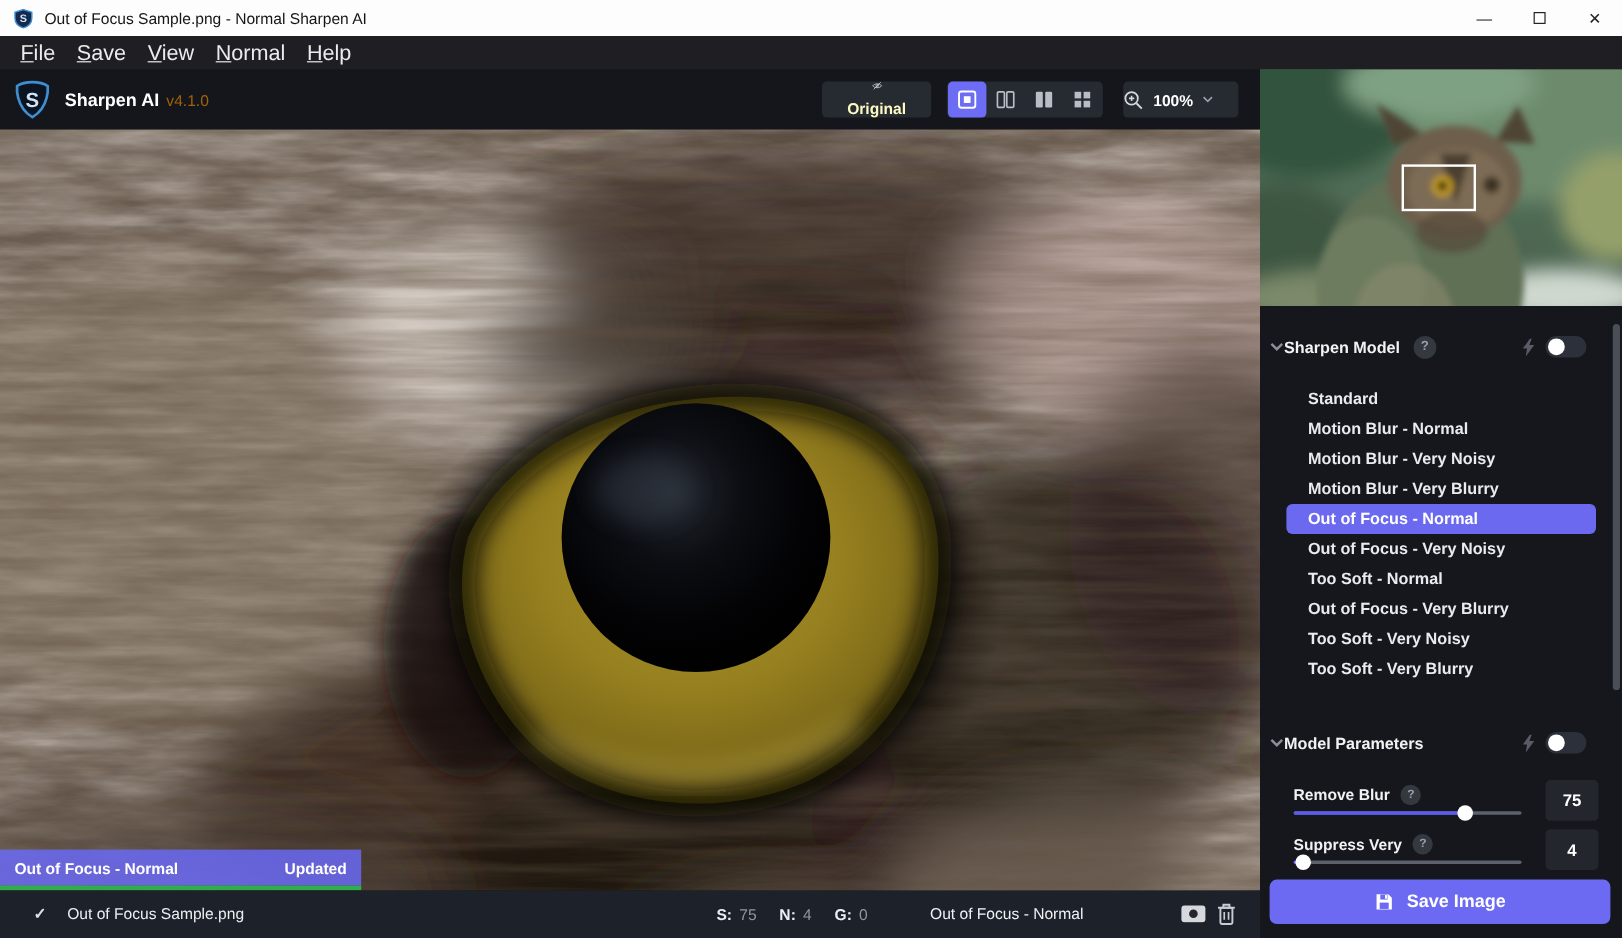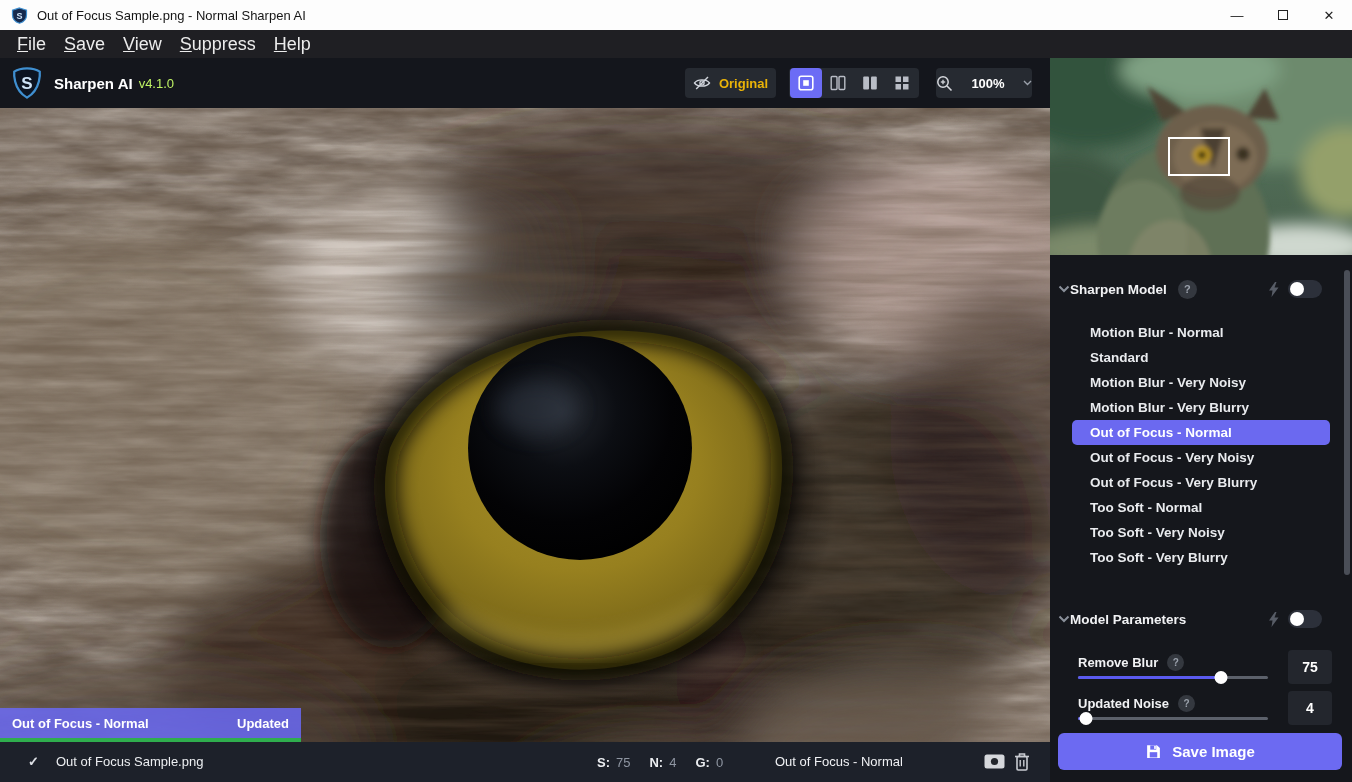--- a/index.html
+++ b/index.html
@@ -27,26 +27,26 @@
   .menu-item::first-letter{text-decoration:underline;}
 
   
   .main{display:flex;height:724px;}
   .left-col{width:1050px;display:flex;flex-direction:column;}
 
   
   .toolbar{height:50px;background:#14161c;position:relative;display:flex;align-items:center;flex:0 0 auto;}
   .logo{margin-left:10px;width:34px;height:34px;}
   .app-name{margin-left:10px;font-size:15px;font-weight:700;color:#fff;}
-  .version{margin-left:6px;font-size:13px;color:#bef264;}
-  .tb-btn-original{position:absolute;left:685px;top:10px;height:30px;width:91px;background:#262a31;border-radius:4px;display:flex;align-items:center;justify-content:center;gap:8px;color:#eab308;font-size:13px;font-weight:700;}
+  .version{margin-left:6px;font-size:13px;color:#a16207;}
+  .tb-btn-original{position:absolute;left:685px;top:10px;height:30px;width:91px;background:#262a31;border-radius:4px;display:flex;align-items:center;justify-content:center;gap:8px;color:#fef9c3;font-size:13px;font-weight:700;flex-direction:column;}
   .view-group{position:absolute;left:789px;top:10px;height:30px;background:#262a31;border-radius:4px;display:flex;align-items:center;padding:0 1px;}
   .view-btn{width:32px;height:30px;display:flex;align-items:center;justify-content:center;border-radius:4px;}
   .view-btn.active{background:var(--view-active);}
-  .zoom-box{position:absolute;left:936px;top:10px;width:96px;height:30px;background:#262a31;border-radius:4px;display:flex;align-items:center;justify-content:space-between;gap:8px;color:#fff;font-size:13px;font-weight:700;}
+  .zoom-box{position:absolute;left:936px;top:10px;width:96px;height:30px;background:#262a31;border-radius:4px;display:flex;align-items:center;justify-content:flex-start;gap:8px;color:#fff;font-size:13px;font-weight:700;}
 
   
   .canvas{position:relative;width:1050px;height:634px;background:#6e6156;overflow:hidden;flex:0 0 auto;}
   .canvas svg.owl{position:absolute;left:0;top:0;}
   .canvas-overlay{position:absolute;left:0;top:600px;width:301px;height:30px;background:rgba(106,104,240,0.87);display:flex;align-items:center;color:#fff;font-size:13px;font-weight:700;}
   .overlay-model{margin-left:12px;}
   .overlay-status{margin-left:auto;margin-right:12px;}
   .progressbar{position:absolute;left:0;top:630px;width:301px;height:4px;background:var(--green);}
 
   
@@ -113,21 +113,21 @@
       <div class="win-btn">
           <span>✕</span>
         </div>
     </div>
   </div>
 
   <div class="menubar">
       <div class="menu-item">File</div>
       <div class="menu-item">Save</div>
       <div class="menu-item">View</div>
-      <div class="menu-item">Suppress</div>
+      <div class="menu-item">Normal</div>
       <div class="menu-item">Help</div>
     </div>
 
   <div class="main">
 
     <div class="left-col">
 
       <div class="toolbar">
         <svg class="logo" viewBox="0 0 36 36">
           <path d="M18 2.5 C26.5 2.5 31.5 6 31.5 6 C31.5 6 33.5 24.5 18 33.5 C2.5 24.5 4.5 6 4.5 6 C4.5 6 9.5 2.5 18 2.5 Z" fill="#0c1422" stroke="#3f8fd0" stroke-width="2.4"></path>
@@ -352,28 +352,28 @@
             <svg width="11" height="15" viewBox="0 0 11 15">
               <path d="M7 0 L1 8.5 H4.5 L3.5 15 L10.5 5.5 H6.5 L8.5 0 Z" fill="#575c66"></path>
             </svg>
           </span>
           <span class="toggle">
               <span class="toggle-knob"></span>
             </span>
         </div>
 
         <div class="model-list">
+            <div class="model-item">Standard</div>
             <div class="model-item">Motion Blur - Normal</div>
-            <div class="model-item">Standard</div>
             <div class="model-item">Motion Blur - Very Noisy</div>
             <div class="model-item">Motion Blur - Very Blurry</div>
             <div class="model-item selected">Out of Focus - Normal</div>
             <div class="model-item">Out of Focus - Very Noisy</div>
+            <div class="model-item">Too Soft - Normal</div>
             <div class="model-item">Out of Focus - Very Blurry</div>
-            <div class="model-item">Too Soft - Normal</div>
             <div class="model-item">Too Soft - Very Noisy</div>
             <div class="model-item">Too Soft - Very Blurry</div>
           </div>
 
         <div class="section-header sec-params">
           <svg width="12" height="8" viewBox="0 0 12 8">
             <polyline points="1.5,1.5 6,6 10.5,1.5" fill="none" stroke="#8a909a" stroke-width="2"></polyline>
           </svg>
           <span class="sec-title">Model Parameters</span>
           <span class="bolt">
@@ -391,21 +391,21 @@
           <span class="help-badge small">?</span>
         </div>
         <div class="value-box vb-blur">75</div>
         <div class="slider sl-blur">
           <div class="slider-track"></div>
           <div class="slider-fill" style="width: 75%;"></div>
           <div class="slider-knob" style="left: 75%;"></div>
         </div>
 
         <div class="param-label-row row-noise">
-          <span class="param-label">Updated Noise</span>
+          <span class="param-label">Suppress Very</span>
           <span class="help-badge small">?</span>
         </div>
         <div class="value-box vb-noise">4</div>
         <div class="slider sl-noise">
           <div class="slider-track"></div>
           <div class="slider-fill" style="width: 4%;"></div>
           <div class="slider-knob" style="left: 4%;"></div>
         </div>
 
         <div class="scroll-thumb"></div>

